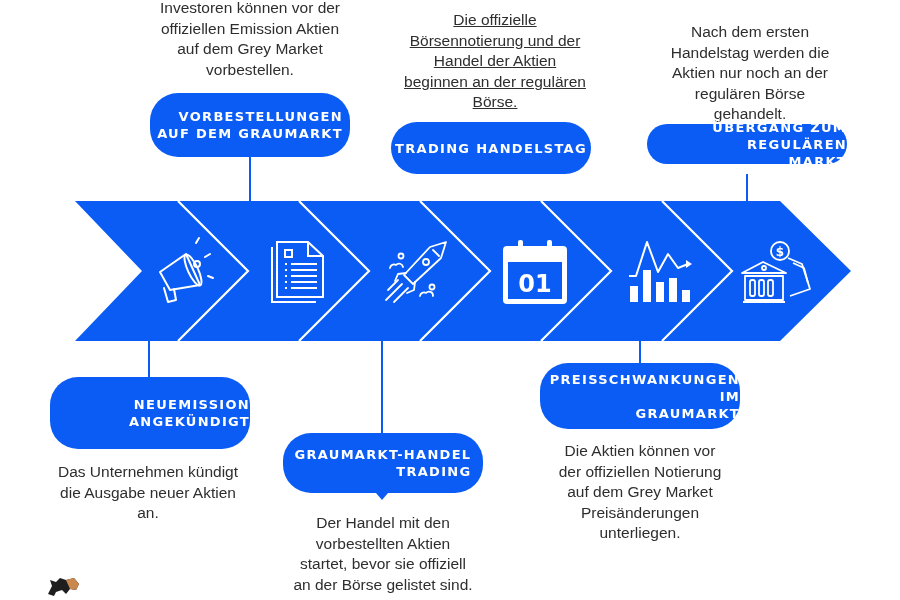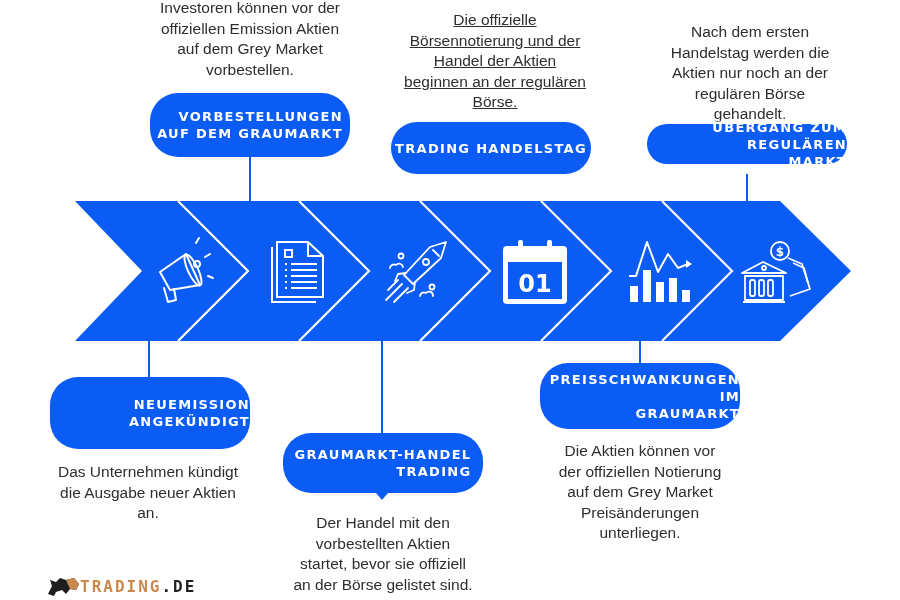--- a/index.html
+++ b/index.html
@@ -170,14 +170,13 @@
 der offiziellen Notierung
 auf dem Grey Market
 Preisänderungen
 unterliegen.</div>
 
 <div class="logo">
   <svg width="34" height="24">
     <path d="M2,20 L6,12 L4,6 L10,8 L14,4 L20,6 L28,4 L33,10 L30,16 L24,15 L20,20 L16,16 L10,18 L8,22 Z" fill="#1e1e1e"></path>
     <path d="M20,6 L28,4 L33,10 L30,16 L24,15 Z" fill="#c9884e"></path>
   </svg>
-  <span class="logo-text"><span>TRADING</span><span class="de">.DE</span></span>
 </div>
 
 </body></html>

